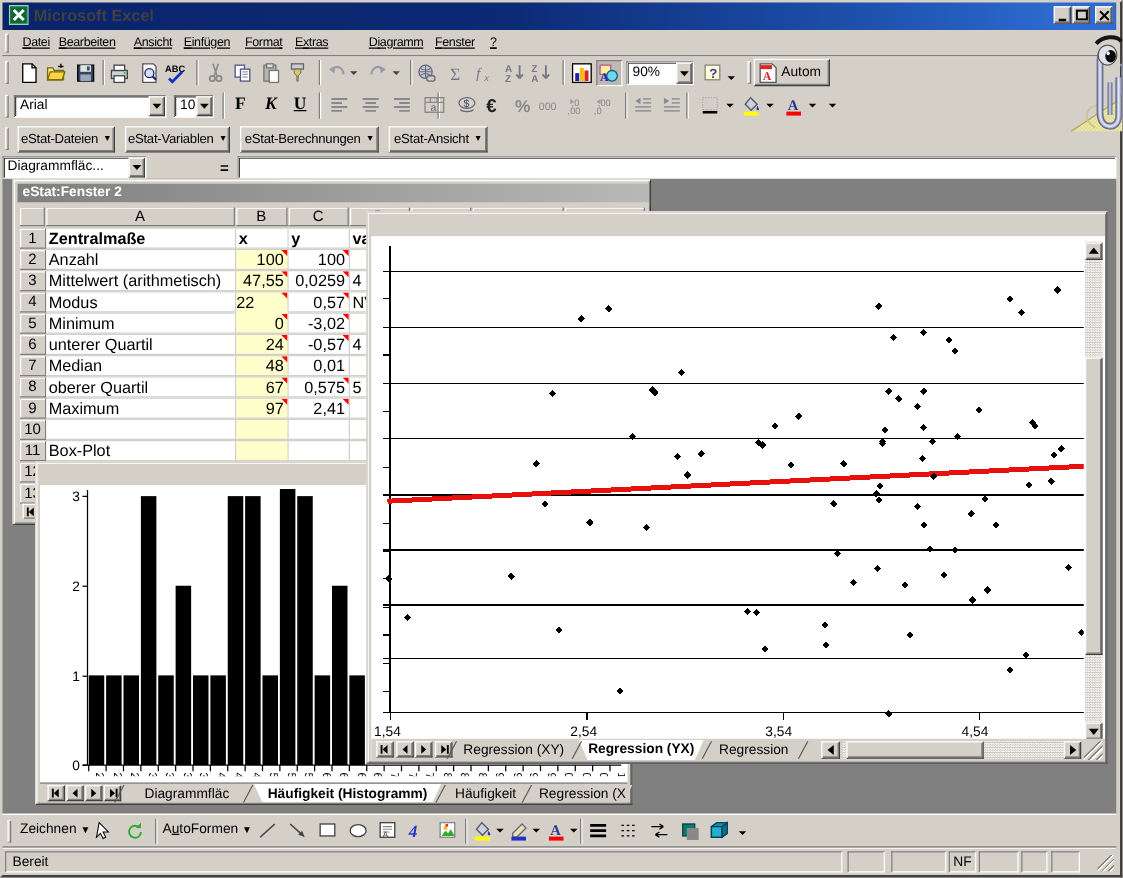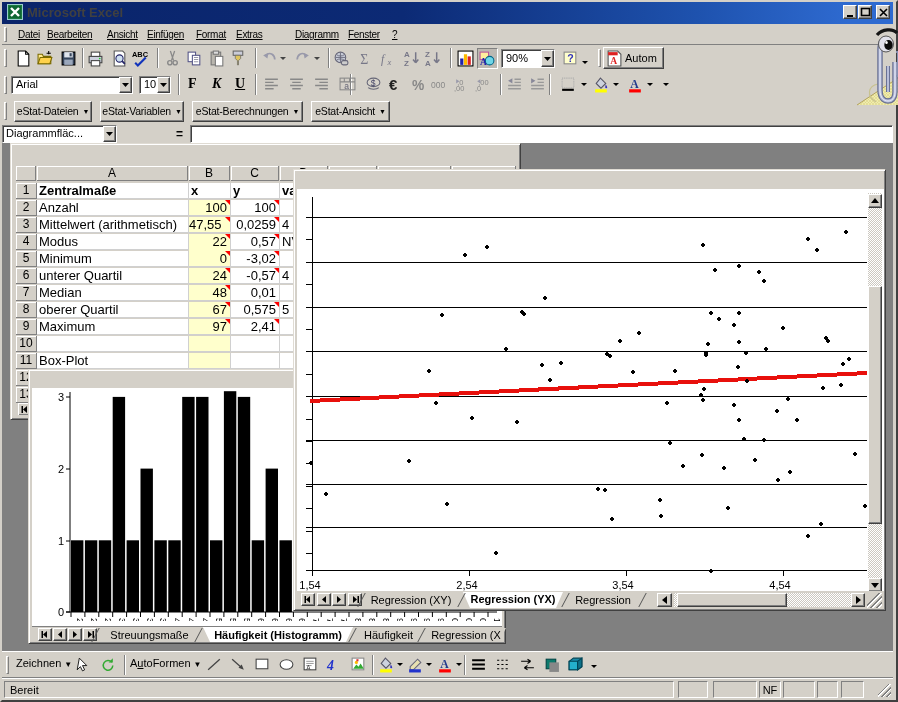--- a/index.html
+++ b/index.html
@@ -278,20 +278,21 @@
 <div class="abs sunken" style="left:2px;top:125px;width:115px;height:18px;background:#fff;font-size:11px;line-height:15px;padding-left:3px;white-space:nowrap;overflow:hidden;">Diagrammfläc...</div>
 <div class="abs btn" style="left:103px;top:126px;width:13px;height:16px;">
     <svg width="11" height="14">
       <path d="M2 5l3.5 4L9 5z" fill="#000"></path>
     </svg>
   </div>
 <div class="abs" style="left:176px;top:127px;font-size:12px;font-weight:bold;">=</div>
 <div class="abs sunken" style="left:190px;top:125px;width:703px;height:18px;background:#fff;"></div>
 <div class="abs" style="left:2px;top:143px;width:891px;height:508px;background:#808080;overflow:hidden;" id="mdi">
     <div class="abs raised2" style="left:8px;top:0px;width:511px;height:277px;background:#d4d0c8;">
+      <div class="abs" style="left:3px;top:3px;width:505px;height:15px;background:linear-gradient(90deg,#7f7f7f,#b8b8b8);color:#fff;font-weight:bold;font-size:11px;line-height:15px;padding-left:4px;">eStat:Fenster 2</div>
       <div class="abs" style="left:3px;top:18px;width:505px;height:253px;background:#d4d0c8;overflow:hidden;">
         <div class="xh" style="left:2px;top:4px;width:20px;height:15px"></div>
         <div class="xh" style="left:23px;top:4px;width:151px;height:15px">A</div>
         <div class="xh" style="left:175px;top:4px;width:41px;height:15px">B</div>
         <div class="xh" style="left:217px;top:4px;width:48px;height:15px">C</div>
         <div class="xh" style="left:266px;top:4px;width:48px;height:15px">D</div>
         <div class="xh" style="left:315px;top:4px;width:48px;height:15px"></div>
         <div class="xh" style="left:364px;top:4px;width:73px;height:15px"></div>
         <div class="xh" style="left:438px;top:4px;width:64px;height:15px"></div>
         <div class="xh" style="left:2px;top:21px;width:21px;height:16px">1</div>
@@ -309,25 +310,25 @@
         <div class="xh" style="left:2px;top:225px;width:21px;height:16px">13</div>
         <div class="xc" style="left:23px;top:21px;width:152px;height:16px;font-weight:bold;background:#fff;padding-left:2px">Zentralmaße</div>
         <div class="xc" style="left:175px;top:21px;width:42px;height:16px;font-weight:bold;background:#fff;text-align:left;padding-left:2px;">x</div>
         <div class="xc" style="left:217px;top:21px;width:49px;height:16px;font-weight:bold;background:#fff;text-align:left;padding-left:2px;">y</div>
         <div class="xc" style="left:266px;top:21px;width:49px;height:16px;font-weight:bold;background:#fff;text-align:left;padding-left:2px">varia</div>
         <div class="xc" style="left:23px;top:38px;width:152px;height:16px;background:#fff;padding-left:2px">Anzahl</div>
         <div class="xc" style="left:175px;top:38px;width:42px;height:16px;background:#ffffcc;text-align:right;padding-right:3px;">100<i class="tri"></i></div>
         <div class="xc" style="left:217px;top:38px;width:49px;height:16px;background:#fff;text-align:right;padding-right:3px;">100<i class="tri"></i></div>
         <div class="xc" style="left:266px;top:38px;width:49px;height:16px;background:#fff;text-align:left;padding-left:2px"></div>
         <div class="xc" style="left:23px;top:55px;width:152px;height:16px;background:#fff;padding-left:2px">Mittelwert (arithmetisch)</div>
-        <div class="xc" style="left:175px;top:55px;width:42px;height:16px;background:#ffffcc;text-align:left;padding-right:3px;">47,55<i class="tri"></i></div>
+        <div class="xc" style="left:175px;top:55px;width:42px;height:16px;background:#ffffcc;text-align:right;padding-right:3px;">47,55<i class="tri"></i></div>
         <div class="xc" style="left:217px;top:55px;width:49px;height:16px;background:#fff;text-align:right;padding-right:3px;">0,0259<i class="tri"></i></div>
         <div class="xc" style="left:266px;top:55px;width:49px;height:16px;background:#fff;text-align:left;padding-left:2px">4</div>
         <div class="xc" style="left:23px;top:72px;width:152px;height:16px;background:#fff;padding-left:2px">Modus</div>
-        <div class="xc" style="left:175px;top:72px;width:42px;height:32px;background:#ffffcc;text-align:right;padding-right:3px;padding-left:10px;">22<i class="tri"></i></div>
+        <div class="xc" style="left:175px;top:72px;width:42px;height:32px;background:#ffffcc;padding-right:3px;">22<i class="tri"></i></div>
         <div class="xc" style="left:217px;top:72px;width:49px;height:16px;background:#fff;text-align:right;padding-right:3px;">0,57<i class="tri"></i></div>
         <div class="xc" style="left:266px;top:72px;width:49px;height:16px;background:#fff;text-align:left;padding-left:2px">NV</div>
         <div class="xc" style="left:23px;top:89px;width:152px;height:16px;background:#fff;padding-left:2px">Minimum</div>
         <div class="xc" style="left:175px;top:89px;width:42px;height:16px;background:#ffffcc;text-align:right;padding-right:3px;">0<i class="tri"></i></div>
         <div class="xc" style="left:217px;top:89px;width:49px;height:16px;background:#fff;text-align:right;padding-right:3px;">-3,02<i class="tri"></i></div>
         <div class="xc" style="left:266px;top:89px;width:49px;height:16px;background:#fff;text-align:left;padding-left:2px"></div>
         <div class="xc" style="left:23px;top:106px;width:152px;height:16px;background:#fff;padding-left:2px">unterer Quartil</div>
         <div class="xc" style="left:175px;top:106px;width:42px;height:16px;background:#ffffcc;text-align:right;padding-right:3px;">24<i class="tri"></i></div>
         <div class="xc" style="left:217px;top:106px;width:49px;height:16px;background:#fff;text-align:right;padding-right:3px;">-0,57<i class="tri"></i></div>
         <div class="xc" style="left:266px;top:106px;width:49px;height:16px;background:#fff;text-align:left;padding-left:2px">4</div>
@@ -483,21 +484,21 @@
             <path d="M4 2l4 3.5L4 9z" fill="#000"></path>
           </svg>
         </div>
         <div class="abs btn" style="left:51px;top:1px;width:14px;height:13px;">
           <svg width="12" height="11">
             <path d="M4 2l4 3.5L4 9z" fill="#000"></path>
             <rect x="8.5" y="2" width="1.5" height="7" fill="#000"></rect>
           </svg>
         </div>
         <div class="abs" style="left:66px;top:1px;width:103px;height:14px;background:#d4d0c8;clip-path:polygon(7px 0,100% 0,calc(100% - 7px) 100%,0 100%);">
-          <div class="tabtxt">Streuungsmaße</div>
+          <div class="tabtxt">Diagrammfläc</div>
         </div>
         <div class="abs" style="left:171px;top:0px;width:150px;height:15px;background:#fff;clip-path:polygon(0 0,100% 0,calc(100% - 7px) 100%,7px 100%);border-top:1px solid #fff;font-weight:bold;" class2="tabtxt">
           <div class="tabtxt" style="font-weight:bold">Häufigkeit (Histogramm)</div>
         </div>
         <div class="abs" style="left:325px;top:1px;width:63px;height:14px;background:#d4d0c8;clip-path:polygon(7px 0,100% 0,calc(100% - 7px) 100%,0 100%);">
           <div class="tabtxt">Häufigkeit</div>
         </div>
         <div class="abs" style="left:394px;top:1px;width:80px;height:14px;background:#d4d0c8;clip-path:polygon(7px 0,100% 0,calc(100% - 7px) 100%,0 100%);">
           <div class="tabtxt">Regression (X</div>
         </div>

